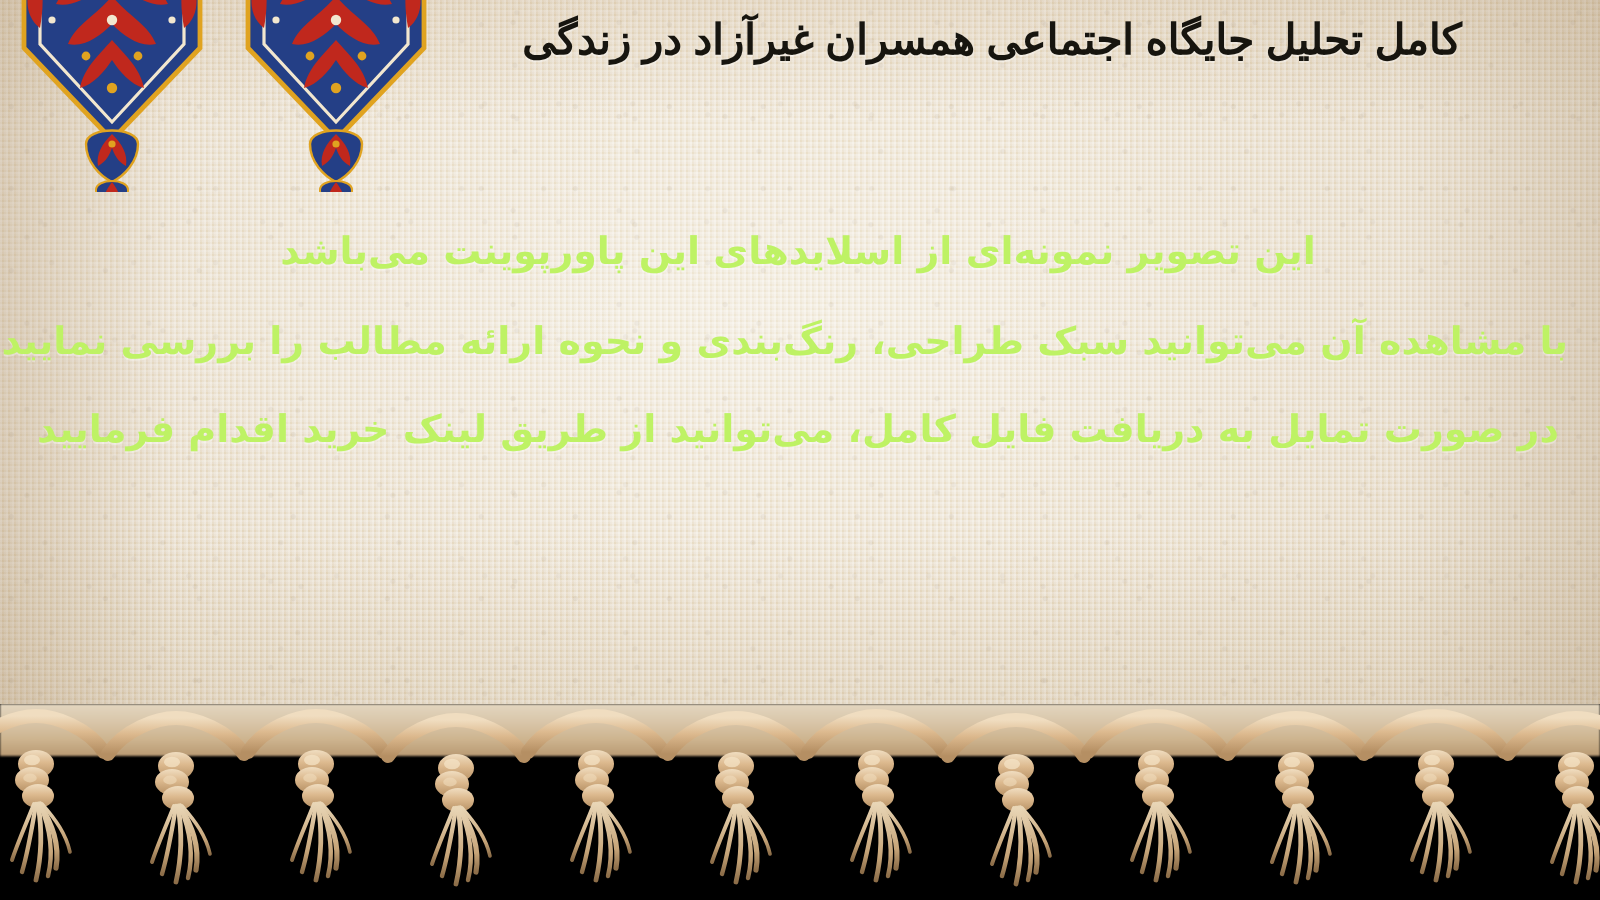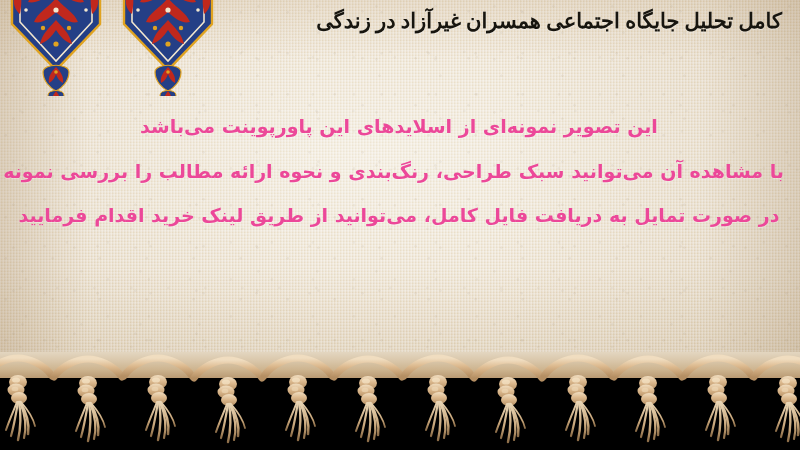--- a/index.html
+++ b/index.html
@@ -93,38 +93,38 @@
     height: 130px;
     pointer-events: none;
   }
 
   
   .title-block {
     position: absolute;
     top: 6px;
     right: 18px;
     width: 572px;
-    text-align: right;
+    text-align: center;
     color: #17150f;
-    font-family: Liberation Serif, serif;
+    font-family: Liberation Sans, sans-serif;
     font-weight: bold;
     font-size: 21px;
     line-height: 1.45;
     letter-spacing: 0px;
     text-shadow: 0 1px 0 rgba(255,255,255,.35);
   }
   .title-line { display: block; white-space: nowrap; }
 
   .body-block {
     position: absolute;
     top: 104px;
     right: 16px;
     width: 770px;
     text-align: center;
-    color: #ec4899;
+    color: #bef264;
     font-family: "DejaVu Sans", sans-serif;
     font-weight: bold;
     font-size: 19px;
     line-height: 2.35;
     text-shadow: 0 1px 0 rgba(255,255,255,.32);
   }
   .body-line { display: block; white-space: nowrap; }
 
   
   .fringe-zone {
@@ -216,21 +216,21 @@
       </g>
     </svg>
   </div>
 
   <div class="title-block">
     <span class="title-line">کامل تحلیل جایگاه اجتماعی همسران غیرآزاد در زندگی</span>
   </div>
 
   <div class="body-block">
     <span class="body-line">این تصویر نمونه‌ای از اسلایدهای این پاورپوینت می‌باشد</span>
-    <span class="body-line">با مشاهده آن می‌توانید سبک طراحی، رنگ‌بندی و نحوه ارائه مطالب را بررسی نمونه</span>
+    <span class="body-line">با مشاهده آن می‌توانید سبک طراحی، رنگ‌بندی و نحوه ارائه مطالب را بررسی نمایید</span>
     <span class="body-line">در صورت تمایل به دریافت فایل کامل، می‌توانید از طریق لینک خرید اقدام فرمایید</span>
   </div>
 
   <div class="fringe-zone">
     <div class="fringe-band"></div>
     <svg class="fringe-row" width="800" height="98" viewBox="0 0 800 98" xmlns="http://www.w3.org/2000/svg">
       <defs>
         <linearGradient id="thread" x1="0" y1="0" x2="0" y2="1">
           <stop offset="0%" stop-color="#f0ddc0"></stop>
           <stop offset="45%" stop-color="#dcb98e"></stop>

